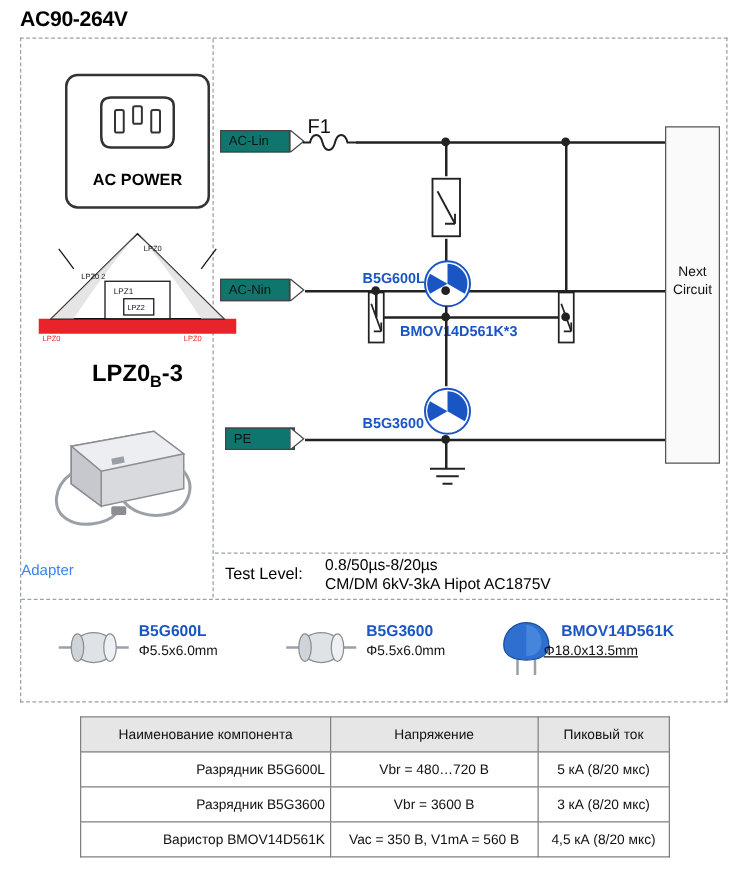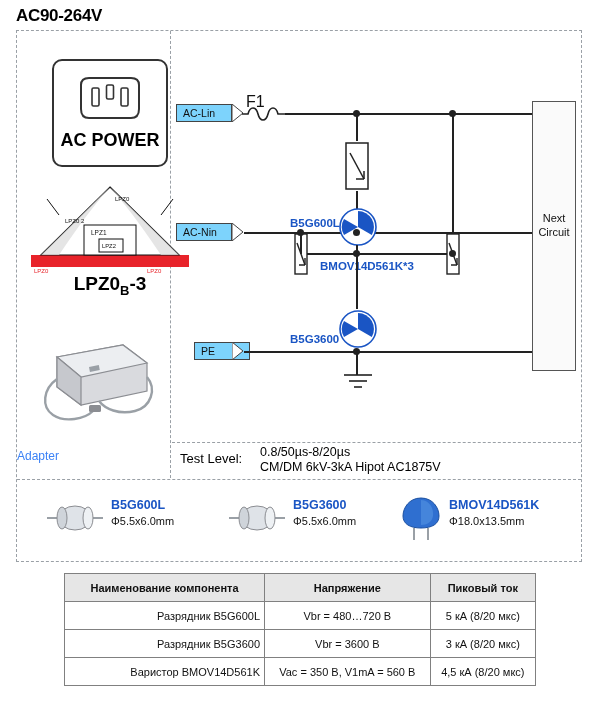--- a/index.html
+++ b/index.html
@@ -55,34 +55,34 @@
   #ac-inlet {
     position: absolute;
     left: 50%; top: 14px;
     transform: translateX(-50%);
     width: 70px; height: 46px;
   }
   #ac-power-label {
     position: absolute;
     left: 0; right: 0; bottom: 14px;
     text-align: center;
-    font-size: 18px;
+    font-size: 13px;
     font-weight: bold;
     color: #000;
   }
 
   
   #lpz-block {
     position: absolute;
     left: 12px; top: 150px;
     width: 162px; height: 130px;
   }
   #lpz-label {
     position: absolute;
-    left: 0; right: 0; top: 92px;
+    left: 0; right: 0; top: 108px;
     text-align: center;
     font-size: 19px;
     font-weight: bold;
     color: #000;
   }
   #lpz-label sub { font-size: 13px; }
 
   
   #adapter-block {
     position: absolute;
@@ -100,21 +100,21 @@
   
   #schematic {
     position: absolute;
     left: 172px; top: 31px;
     width: 409px; height: 410px;
   }
   .port-tag {
     position: absolute;
     height: 18px;
     border: 1px solid #444;
-    background: #7dd3fc;
+    background: #0f766e;
     font-size: 10.5px;
     color: #111;
     padding: 0 6px 0 6px;
     line-height: 16px;
     text-align: left;
   }
   .wire { position: absolute; background: #222; }
   .node-dot {
     position: absolute;
     width: 7px; height: 7px;
@@ -195,21 +195,21 @@
     color: #111;
   }
   th, td {
     border: 1px solid #808080;
     height: 28px;
     text-align: center;
     padding: 2px 4px;
   }
   thead th {
     background: #e6e6e6;
-    font-weight: bold;
+    font-weight: normal;
     font-size: 11px;
   }
   td.first-col { width: 200px; text-align: right; }
 </style>
 </head>
 <body>
 
 <div id="page">
 
   <div id="title">AC90-264V</div>
@@ -269,21 +269,21 @@
         <rect x="62" y="82" width="12" height="7" rx="1.5" fill="#8b8d92"></rect>
       </svg>
     </div>
     <div id="adapter-label">Adapter</div>
   </div>
 
   <div id="schematic">
 
     <div class="port-tag" style="left:4px; top:73px; width:56px;">AC-Lin</div>
     <div class="port-tag" style="left:4px; top:192px; width:56px;">AC-Nin</div>
-    <div class="port-tag" style="left:22px; top:311px; width:56px;">PE</div>
+    <div class="port-tag" style="left:8px; top:311px; width:56px;">PE</div>
 
     <svg style="position:absolute;left:60px;top:73px;" width="12" height="18">
       <path d="M0,0 L11,9 L0,18 Z" fill="#fff" stroke="#444" stroke-width="1"></path>
     </svg>
     <svg style="position:absolute;left:60px;top:192px;" width="12" height="18">
       <path d="M0,0 L11,9 L0,18 Z" fill="#fff" stroke="#444" stroke-width="1"></path>
     </svg>
     <svg style="position:absolute;left:60px;top:311px;" width="12" height="18">
       <path d="M0,0 L11,9 L0,18 Z" fill="#fff" stroke="#444" stroke-width="1"></path>
     </svg>
@@ -399,21 +399,21 @@
     </div>
 
     <div class="part" style="left:382px;">
       <svg style="position:absolute;left:0;top:2px;" width="44" height="46">
         <path d="M22,2 C34,2 40,12 40,20 C40,28 33,32 22,32 C11,32 4,28 4,20 C4,12 10,2 22,2 Z" fill="#2f6fd0" stroke="#1a4fa0" stroke-width="1"></path>
         <path d="M22,4 C30,4 35,12 34,20 C33,26 28,29 22,29" fill="#4f8ee0" opacity="0.7"></path>
         <line x1="15" y1="32" x2="15" y2="44" stroke="#9aa0a6" stroke-width="2"></line>
         <line x1="29" y1="32" x2="29" y2="44" stroke="#9aa0a6" stroke-width="2"></line>
       </svg>
       <div class="part-name" style="position:absolute;left:50px;top:4px;">BMOV14D561K</div>
-      <div class="part-dim" style="position:absolute;left:50px;top:21px;">Φ18.0x13.5mm</div>
+      <div class="part-dim" style="position:absolute;left:36px;top:21px;text-decoration:underline;">Φ18.0x13.5mm</div>
     </div>
   </div>
 
   <div id="table-wrap">
     <table>
       <thead>
         <tr>
           <th class="first-col">Наименование компонента</th>
           <th>Напряжение</th>
           <th>Пиковый ток</th>

